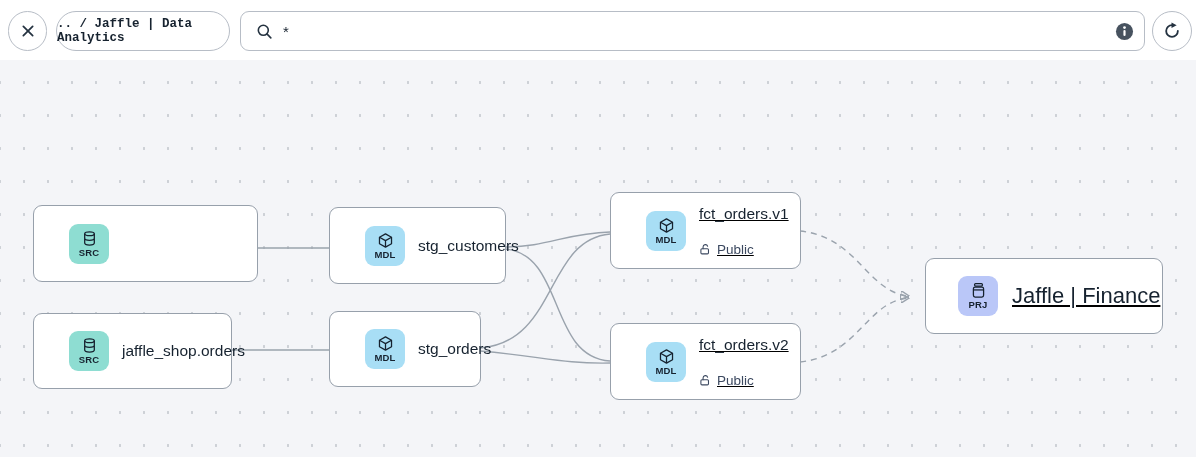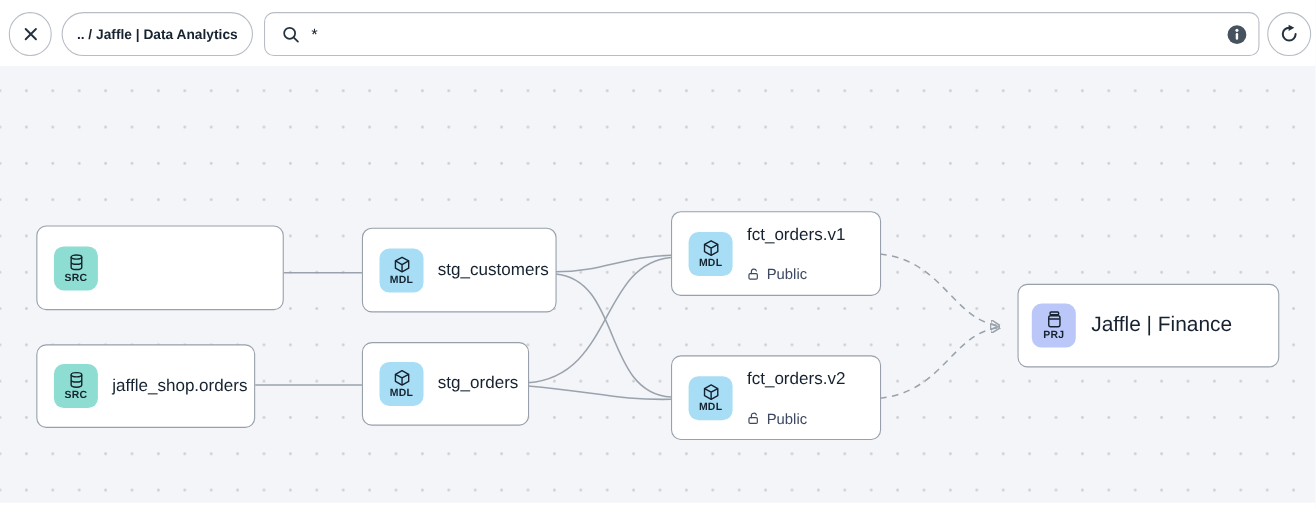--- a/index.html
+++ b/index.html
@@ -8,21 +8,21 @@
     --text-dark:#16222f; --text-muted:#3c4960; --info-icon-bg:#47525f;
     --btn-border:#b7bdc6;
   }
   *{box-sizing:border-box;margin:0;padding:0;}
   body{font-family:"Liberation Sans","DejaVu Sans",sans-serif;background:#fff;}
   .app{position:relative;width:1196px;height:467px;background:#fff;overflow:hidden;}
 
   
   .toolbar{position:absolute;left:0;top:0;width:1196px;height:60px;background:#fff;z-index:5;}
   .tbtn{position:absolute;top:11px;height:40px;background:#fff;border:1.5px solid var(--btn-border);
-        border-radius:20px;display:flex;align-items:center;justify-content:center;cursor:pointer;}
+        border-radius:20px;display:flex;align-items:center;justify-content:center;cursor:pointer;font-family:Liberation Mono, monospace;}
   .close-btn{left:8px;width:39px;}
   .crumb{left:56px;width:174px;font-size:12.5px;font-weight:700;color:var(--text-dark);}
   .searchbox{position:absolute;left:240px;top:11px;width:905px;height:40px;background:#fff;
         border:1.5px solid var(--btn-border);border-radius:9px;display:flex;align-items:center;
         padding:0 10px 0 14px;gap:9px;}
   .searchbox input{flex:1;border:none;outline:none;font-family:inherit;font-size:15px;
         color:var(--text-dark);background:transparent;}
   .refresh-btn{left:1152px;width:40px;}
 
   
@@ -30,32 +30,32 @@
         background-image:radial-gradient(circle,#cdd1d6 1.1px,rgba(0,0,0,0) 1.4px);
         background-size:24px 33px;background-position:12px 6px;}
   svg.edges{position:absolute;left:0;top:0;width:1196px;height:467px;z-index:1;pointer-events:none;}
   svg.edges path{fill:none;stroke:var(--edge);stroke-width:1.4px;}
   svg.edges path.dashed{stroke-dasharray:6 5;}
 
   
   .node{position:absolute;z-index:2;background:#fff;border:1.5px solid var(--node-border);
         border-radius:9px;display:flex;align-items:center;gap:13px;padding-left:15px;cursor:pointer;}
   .badge{width:40px;height:40px;border-radius:9px;flex:0 0 40px;display:flex;flex-direction:column;
-        align-items:center;justify-content:center;color:var(--text-dark);}
+        align-items:center;justify-content:center;color:var(--text-dark);margin-left:20px;}
   .badge.src{background:var(--src-badge);text-align:center;}
   .badge.mdl{background:var(--mdl-badge);}
   .badge.prj{background:var(--prj-badge);text-align:center;}
   .badge .blabel{font-size:9.5px;font-weight:600;letter-spacing:.2px;line-height:1;margin-top:1px;}
   .node-label{font-size:15.5px;color:var(--text-dark);white-space:nowrap;}
-  .ncol{display:flex;flex-direction:column;justify-content:center;gap:19px;}
+  .ncol{display:flex;flex-direction:column;justify-content:center;gap:19px;text-decoration:underline;}
   .node-title{font-size:15.5px;color:var(--text-dark);white-space:nowrap;}
   .access{display:flex;align-items:center;gap:5px;color:var(--text-muted);}
   .access .atext{font-size:13.5px;}
   .node-caption{font-size:12.5px;font-weight:700;color:var(--text-dark);white-space:nowrap;}
-  .node-big{font-size:19px;color:var(--text-dark);white-space:nowrap;}
+  .node-big{font-size:22px;color:var(--text-dark);white-space:nowrap;}
 
   
   .n-src-customers{left:33px;top:205px;width:225px;height:77px;}
   .n-src-orders   {left:33px;top:313px;width:199px;height:76px;}
   .n-stg-customers{left:329px;top:207px;width:177px;height:77px;}
   .n-stg-orders   {left:329px;top:311px;width:152px;height:76px;}
   .n-fct-v1       {left:610px;top:192px;width:191px;height:77px;}
   .n-fct-v2       {left:610px;top:323px;width:191px;height:77px;}
   .n-prj          {left:925px;top:258px;width:238px;height:76px;padding-left:12px;gap:14px;}
 

